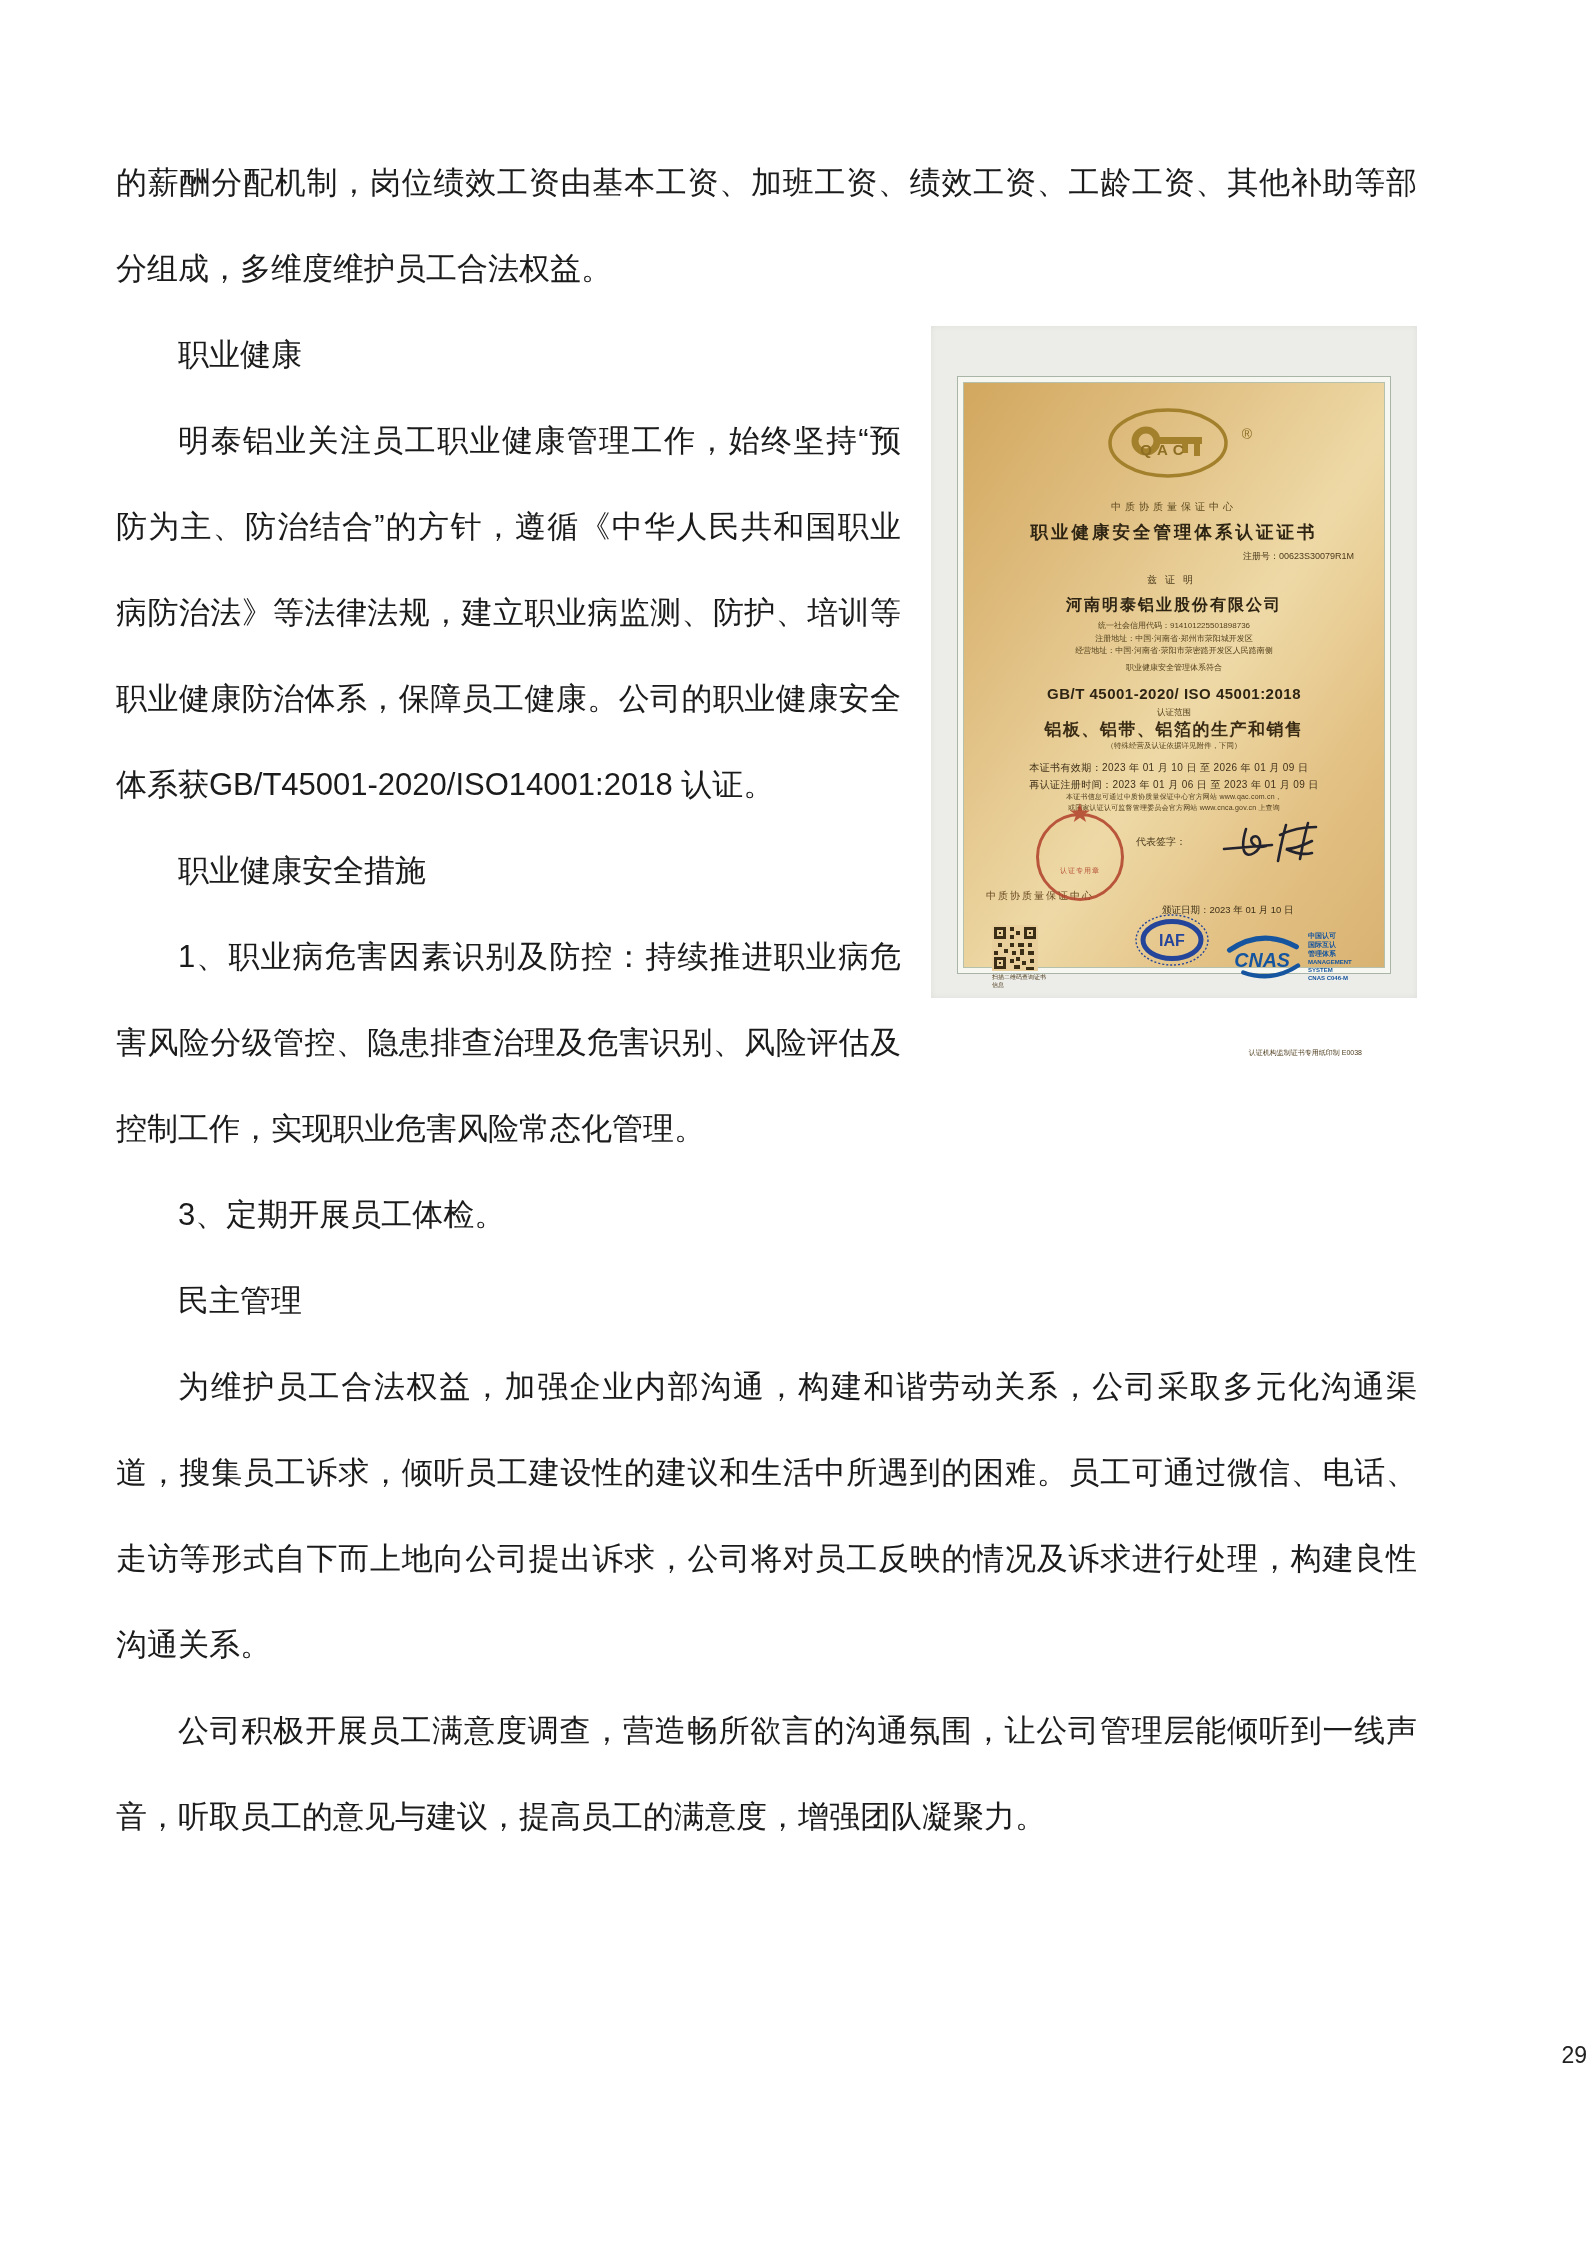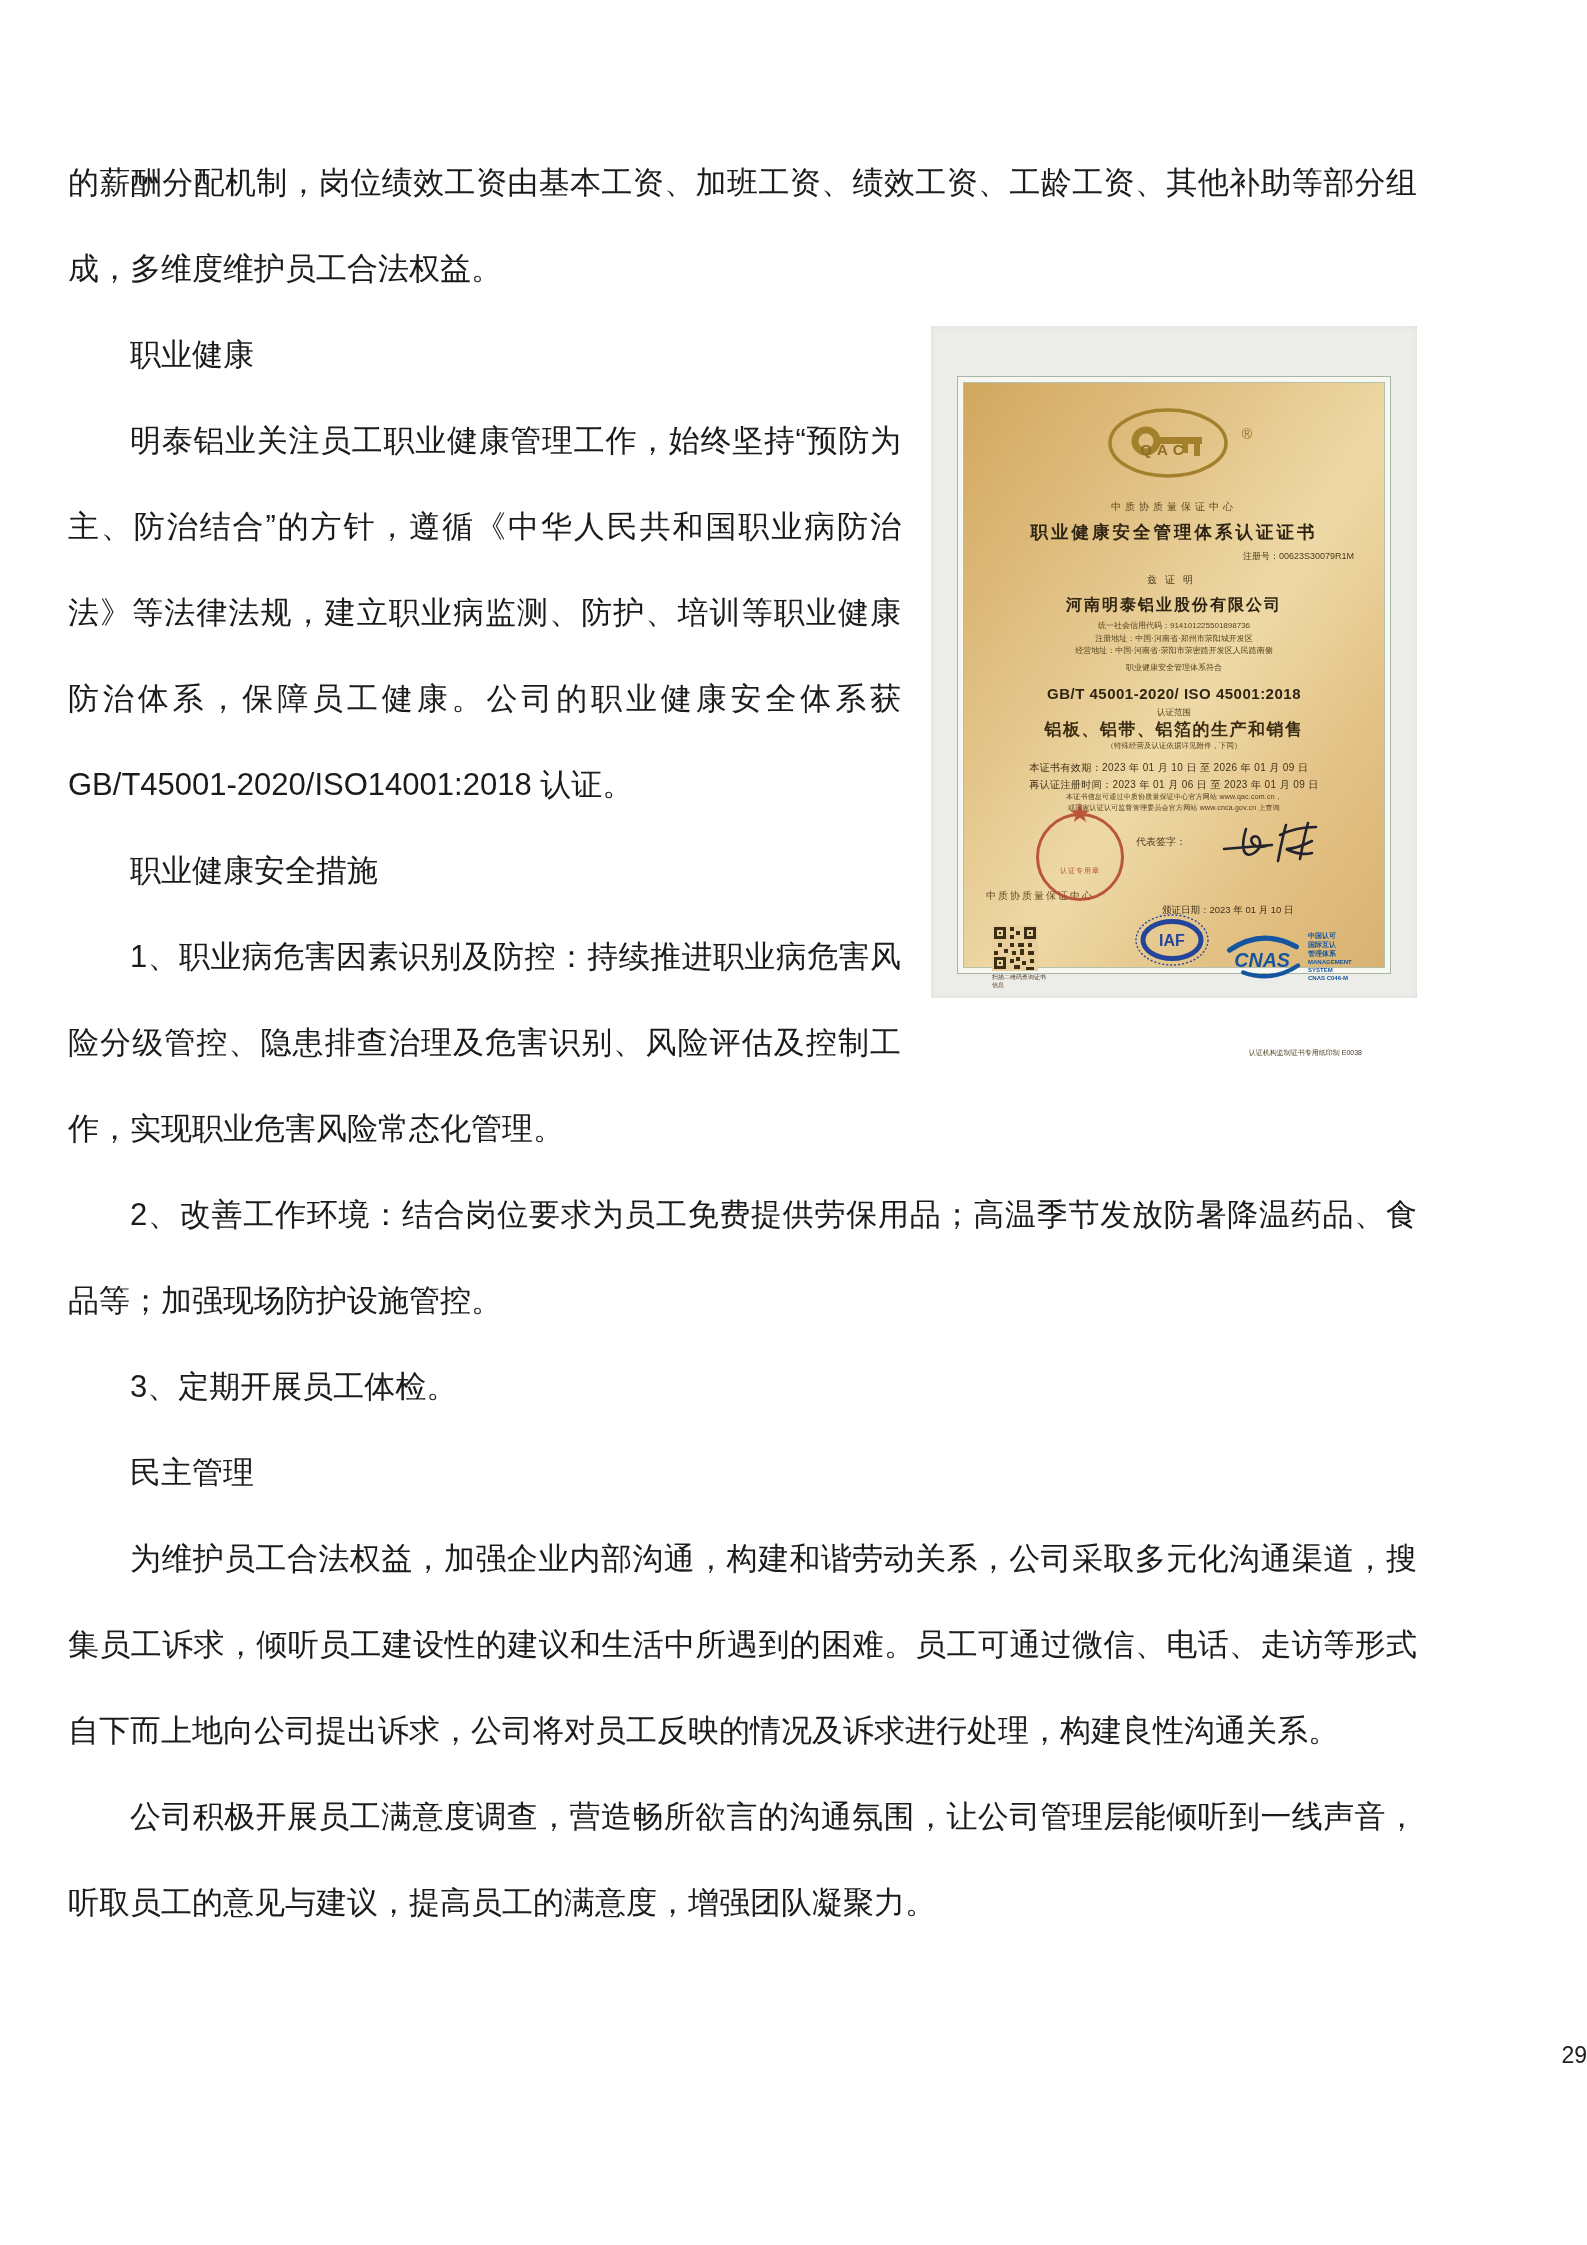--- a/index.html
+++ b/index.html
@@ -1,21 +1,21 @@
 <!DOCTYPE html>
 <html><head>
 <meta charset="utf-8">
 <style>
   html,body{margin:0;padding:0;}
   body{
     width:1587px;height:2245px;position:relative;background:#ffffff;
     font-family:"Liberation Sans","DejaVu Sans",sans-serif;color:#1b1b1b;
     overflow:hidden;
   }
-  .content{padding:140px 170px 0 68px;box-sizing:border-box;font-size:31px;line-height:86px;}
+  .content{padding:140px 170px 0 116px;box-sizing:border-box;font-size:31px;line-height:86px;}
   .para{margin:0;text-align:justify;}
   .indent{text-indent:2em;}
   .heading{margin:0;text-indent:2em;font-size:31px;font-weight:normal;line-height:86px;}
 
   
   .cert-figure{float:right;width:486px;height:672px;margin:14px 0 18px 30px;}
   .photo{width:100%;height:100%;box-sizing:border-box;background:#ecece8;
          padding:50px 26px 24px 26px;box-shadow:0 0 6px rgba(0,0,0,.06) inset;}
   .frame{height:100%;box-sizing:border-box;border:1px solid #a9b6a7;background:#f5f7f0;padding:5px;}
   .frame-in{height:100%;box-sizing:border-box;border:1px solid #b5c0ad;
@@ -205,21 +205,20 @@
         </div>
       </div>
     </div>
   </figure>
 
   <p class="heading">职业健康</p>
   <p class="para indent">明泰铝业关注员工职业健康管理工作，始终坚持“预防为主、防治结合”的方针，遵循《中华人民共和国职业病防治法》等法律法规，建立职业病监测、防护、培训等职业健康防治体系，保障员工健康。公司的职业健康安全体系获GB/T45001-2020/ISO14001:2018 认证。</p>
 
   <p class="heading">职业健康安全措施</p>
   <p class="para indent">1、职业病危害因素识别及防控：持续推进职业病危害风险分级管控、隐患排查治理及危害识别、风险评估及控制工作，实现职业危害风险常态化管理。</p>
-  <p class="para indent">2、改善工作环境：结合岗位要求为员工免费提供劳保用品；高温季节发放防暑降温药品、食品等；加强现场防护设施管控。</p>
   <p class="para indent">3、定期开展员工体检。</p>
 
   <p class="heading">民主管理</p>
   <p class="para indent">为维护员工合法权益，加强企业内部沟通，构建和谐劳动关系，公司采取多元化沟通渠道，搜集员工诉求，倾听员工建设性的建议和生活中所遇到的困难。员工可通过微信、电话、走访等形式自下而上地向公司提出诉求，公司将对员工反映的情况及诉求进行处理，构建良性沟通关系。</p>
   <p class="para indent">公司积极开展员工满意度调查，营造畅所欲言的沟通氛围，让公司管理层能倾听到一线声音，听取员工的意见与建议，提高员工的满意度，增强团队凝聚力。</p>
 
 </div>
 
 <div class="page-number">29</div>
 

